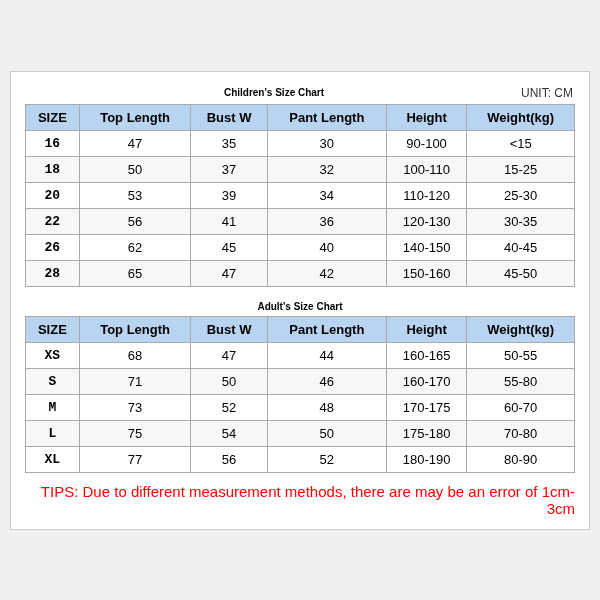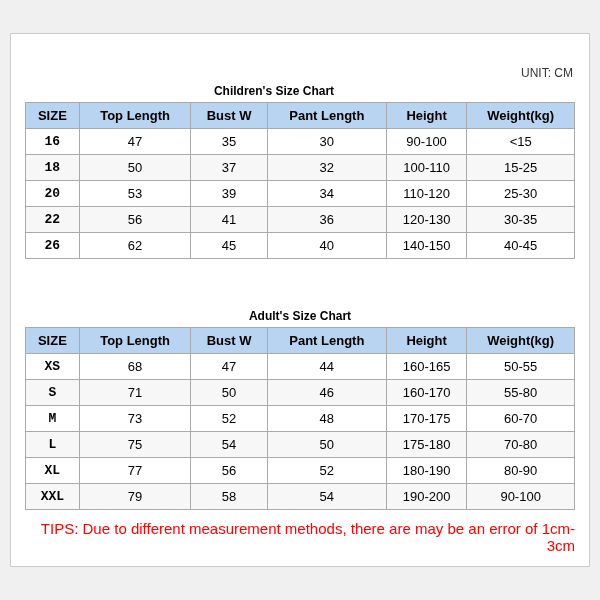--- a/index.html
+++ b/index.html
@@ -20,25 +20,24 @@
       margin: 10px;
     }
     .section-title-row {
       display: flex;
       justify-content: space-between;
       align-items: center;
       background: #fff;
       padding: 4px 2px;
     }
     .section-title {
-      font-size: 12px;
+      font-size: 10px;
       font-weight: bold;
       text-align: center;
       flex: 1;
-      margin-top: 36px;
     }
     .unit-label {
       font-size: 12px;
       color: #333;
       white-space: nowrap;
     }
     table {
       width: 100%;
       border-collapse: collapse;
       font-size: 13px;
@@ -131,20 +130,28 @@
           <td>30-35</td>
         </tr>
         <tr>
           <td>26</td>
           <td>62</td>
           <td>45</td>
           <td>40</td>
           <td>140-150</td>
           <td>40-45</td>
         </tr>
+        <tr>
+          <td>28</td>
+          <td>65</td>
+          <td>47</td>
+          <td>42</td>
+          <td>150-160</td>
+          <td>45-50</td>
+        </tr>
       </tbody>
   </table>
 
   <div class="section-title-row adult-title-row">
     <div class="section-title">Adult's Size Chart</div>
   </div>
 
   <table>
     <thead>
       <tr>
@@ -190,26 +197,18 @@
           <td>70-80</td>
         </tr>
         <tr>
           <td>XL</td>
           <td>77</td>
           <td>56</td>
           <td>52</td>
           <td>180-190</td>
           <td>80-90</td>
         </tr>
-        <tr>
-          <td>XXL</td>
-          <td>79</td>
-          <td>58</td>
-          <td>54</td>
-          <td>190-200</td>
-          <td>90-100</td>
-        </tr>
       </tbody>
   </table>
 
   <div class="tips">TIPS: Due to different measurement methods, there are may be an error of 1cm-3cm</div>
 
 </div>
 
 </body></html>

